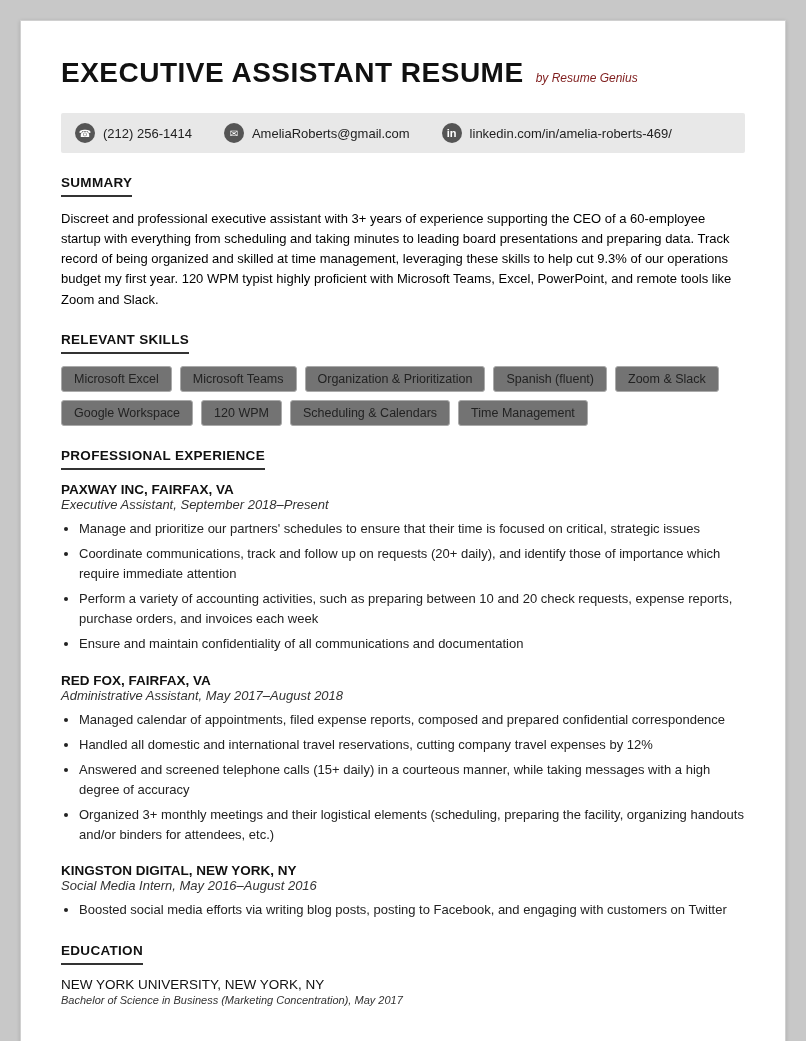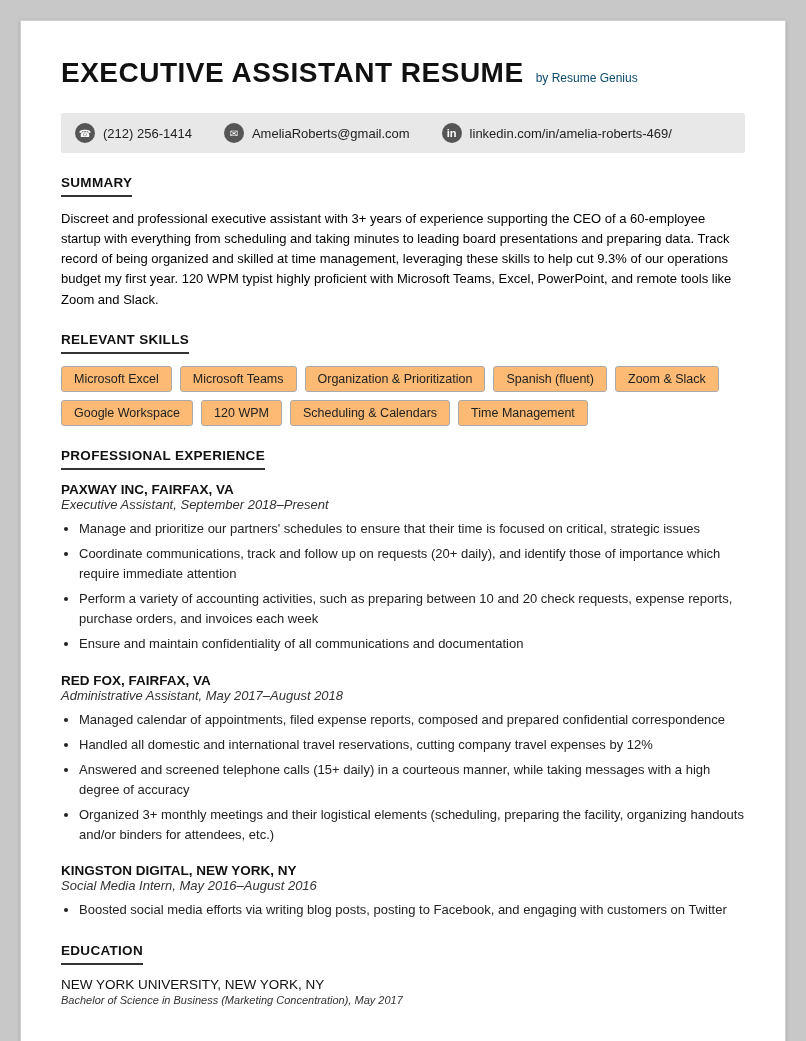--- a/index.html
+++ b/index.html
@@ -29,21 +29,22 @@
     .main-title {
       font-size: 28px;
       font-weight: 900;
       color: #111111;
       letter-spacing: 0.5px;
       text-transform: uppercase;
       font-family: Arial, sans-serif;
     }
     .by-label {
       font-size: 12px;
-      color: #0c4a6e;
+      color: #7f1d1d;
+      font-style: italic;
     }
     .contact-bar {
       background: #e8e8e8;
       display: flex;
       align-items: center;
       padding: 10px 14px;
       gap: 32px;
       margin-bottom: 20px;
       border-radius: 2px;
     }
@@ -92,21 +93,21 @@
       display: flex;
       flex-wrap: wrap;
       gap: 8px;
     }
     .skill-tag {
       border: 1px solid #aaaaaa;
       border-radius: 3px;
       padding: 5px 12px;
       font-size: 12.5px;
       color: #222222;
-      background: #fdba74;
+      background: #737373;
     }
     
     .job {
       margin-bottom: 18px;
     }
     .job-company {
       font-size: 13.5px;
       font-weight: 900;
       color: #111111;
       text-transform: uppercase;

